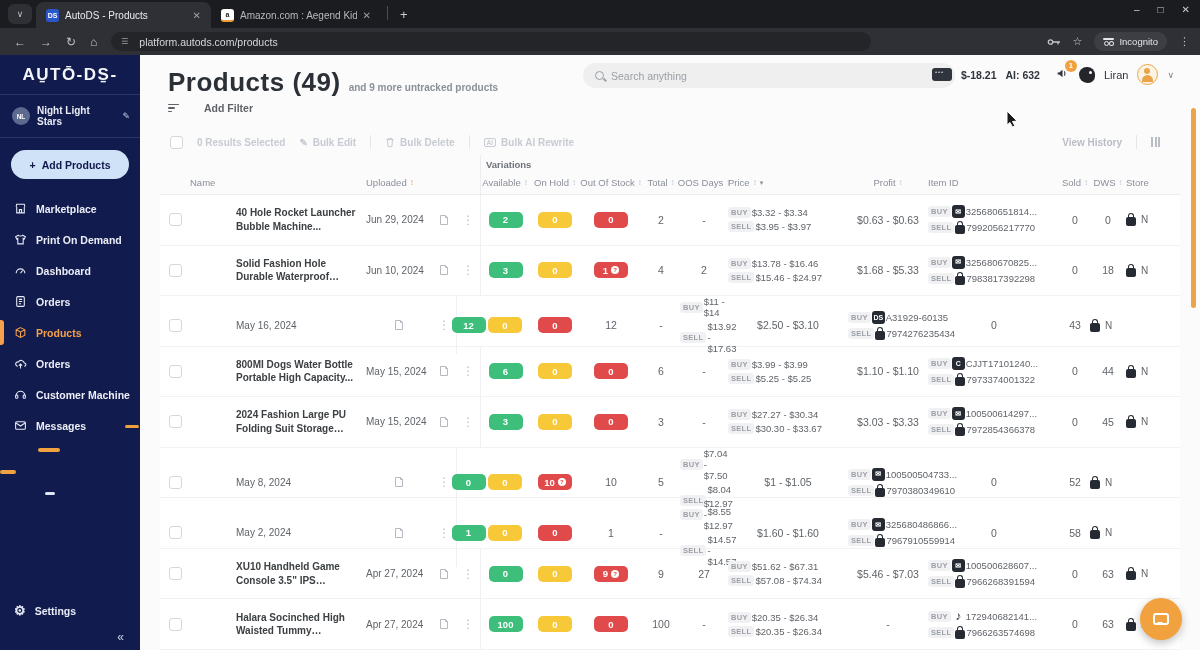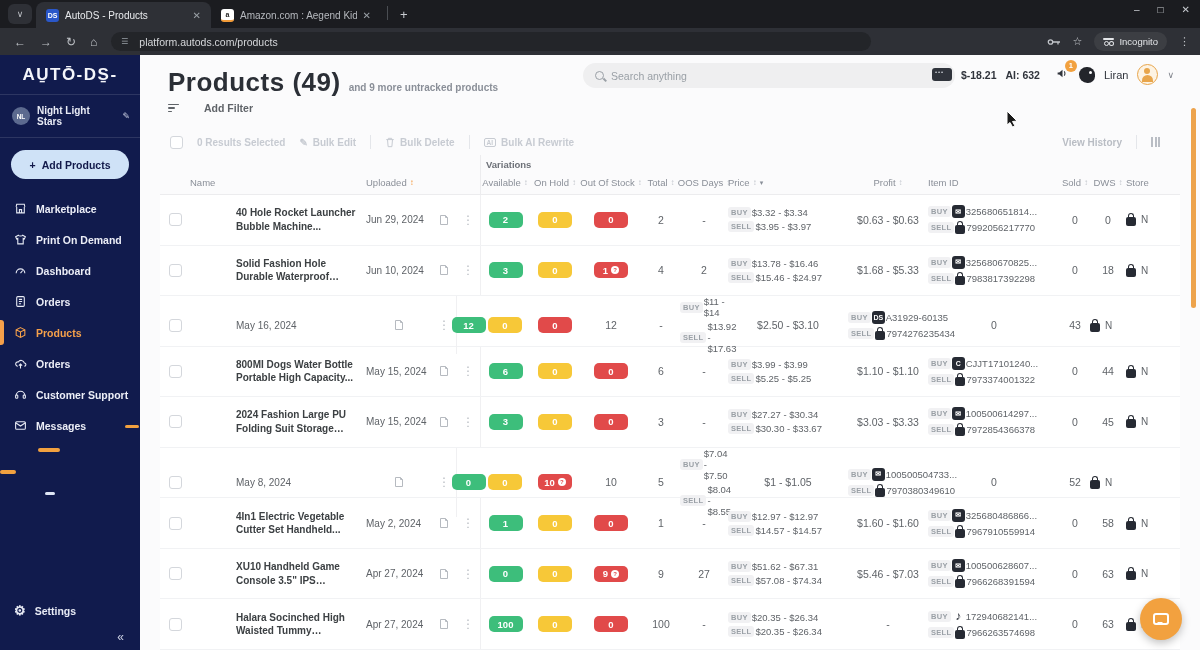--- a/index.html
+++ b/index.html
@@ -233,21 +233,21 @@
             <path d="M12 21v-7M9 16l3-3 3 3"></path>
           </svg>
         <span>Orders</span>
       </div>
       <div class="nav-item">
         <svg width="13" height="13" viewBox="0 0 24 24" fill="none" stroke="#e8ebf5" stroke-width="2">
             <path d="M4 14a8 8 0 0 1 16 0"></path>
             <rect x="3" y="13" width="4" height="6" rx="1.5"></rect>
             <rect x="17" y="13" width="4" height="6" rx="1.5"></rect>
           </svg>
-        <span>Customer Support</span>
+        <span>Customer Machine</span>
       </div>
       <div class="nav-item">
         <svg width="13" height="13" viewBox="0 0 24 24" fill="none" stroke="#e8ebf5" stroke-width="2">
             <rect x="3" y="5" width="18" height="14" rx="2"></rect>
             <path d="M3 7l9 6 9-6"></path>
           </svg>
         <span>Messages</span>
       </div>
     </div>
     <span class="deco" style="left:125px;top:370px;width:14px;height:3px;background:#f2a13f;"></span>
@@ -711,21 +711,20 @@
     <span class="store-cell">
               <span class="bag"></span>
               <span>N</span>
             </span>
   </div>
   <div class="trow grid">
     <span class="cell-ctr">
               <span class="cb"></span>
             </span>
     <span><span class="thumb" style="background:linear-gradient(135deg, #cfe3b8, #93b86d)"></span></span>
-    <span class="pname">4In1 Electric Vegetable Cutter Set Handheld...</span>
     <span class="pdate">May 2, 2024</span>
     <span class="note-ic cell-ctr">
               <svg width="12" height="12" viewBox="0 0 24 24" fill="none" stroke="#b6bac0" stroke-width="2">
                 <path d="M5 3h10l4 4v14H5z"></path>
                 <path d="M15 3v4h4"></path>
               </svg>
             </span>
     <span class="kebab">⋮</span>
     <span class="c-av">
               <span class="vbadge vb-g">1</span>

